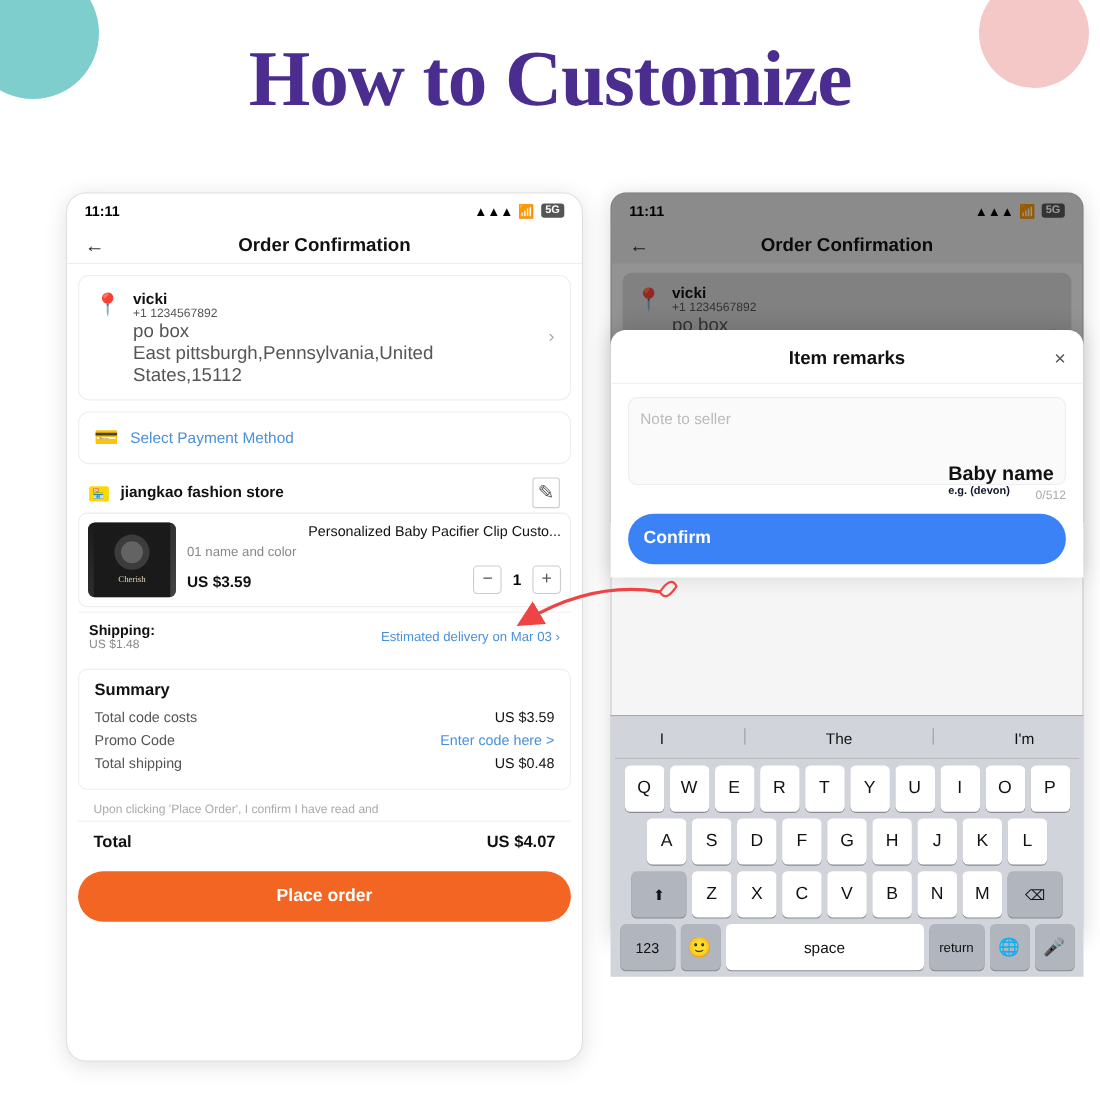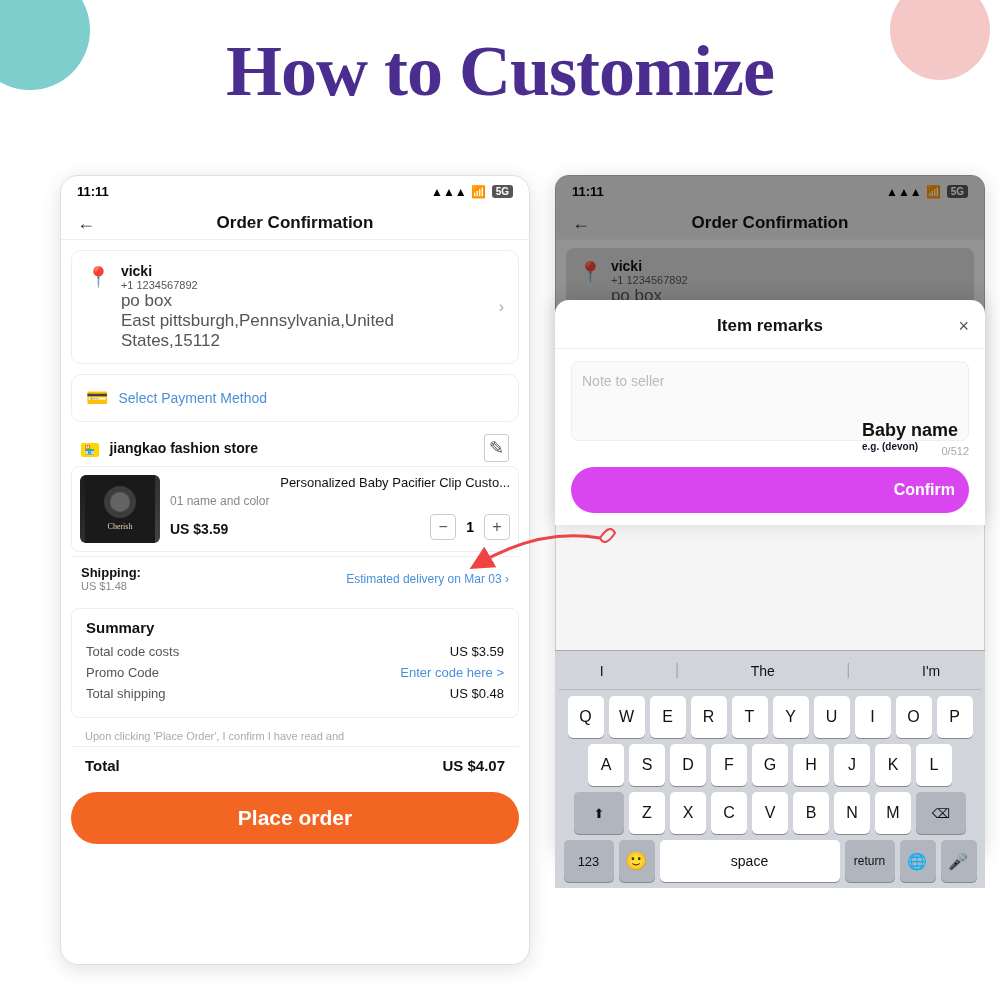--- a/index.html
+++ b/index.html
@@ -287,21 +287,21 @@
     }
 
     
     .place-order-btn {
       margin: 8px 10px;
       background: #f26522;
       color: #fff;
       border: none;
       border-radius: 30px;
       padding: 14px;
-      font-size: 21px;
+      font-size: 16px;
       font-weight: 700;
       width: calc(100% - 20px);
       cursor: pointer;
       text-align: center;
     }
 
     
     .rp-nav-bg {
       background: #e8e8e8;
     }
@@ -372,30 +372,30 @@
     .remarks-example { font-size: 10px; font-weight: 700; color: #0f172a; }
     .remarks-counter {
       text-align: right;
       font-size: 11px;
       color: #aaa;
       margin-top: 4px;
     }
     .confirm-btn {
       display: block;
       width: 100%;
-      background: #d946ef;
+      background: #3b82f6;
       color: #fff;
       border: none;
       border-radius: 30px;
       padding: 14px;
       font-size: 16px;
       font-weight: 700;
       cursor: pointer;
       margin-top: 10px;
-      text-align: right;
+      text-align: left;
     }
 
     
     .keyboard {
       position: absolute;
       top: 650px; left: 555px;
       width: 430px;
       background: #d1d5db;
       border-top: 1px solid #aaa;
       z-index: 10;

